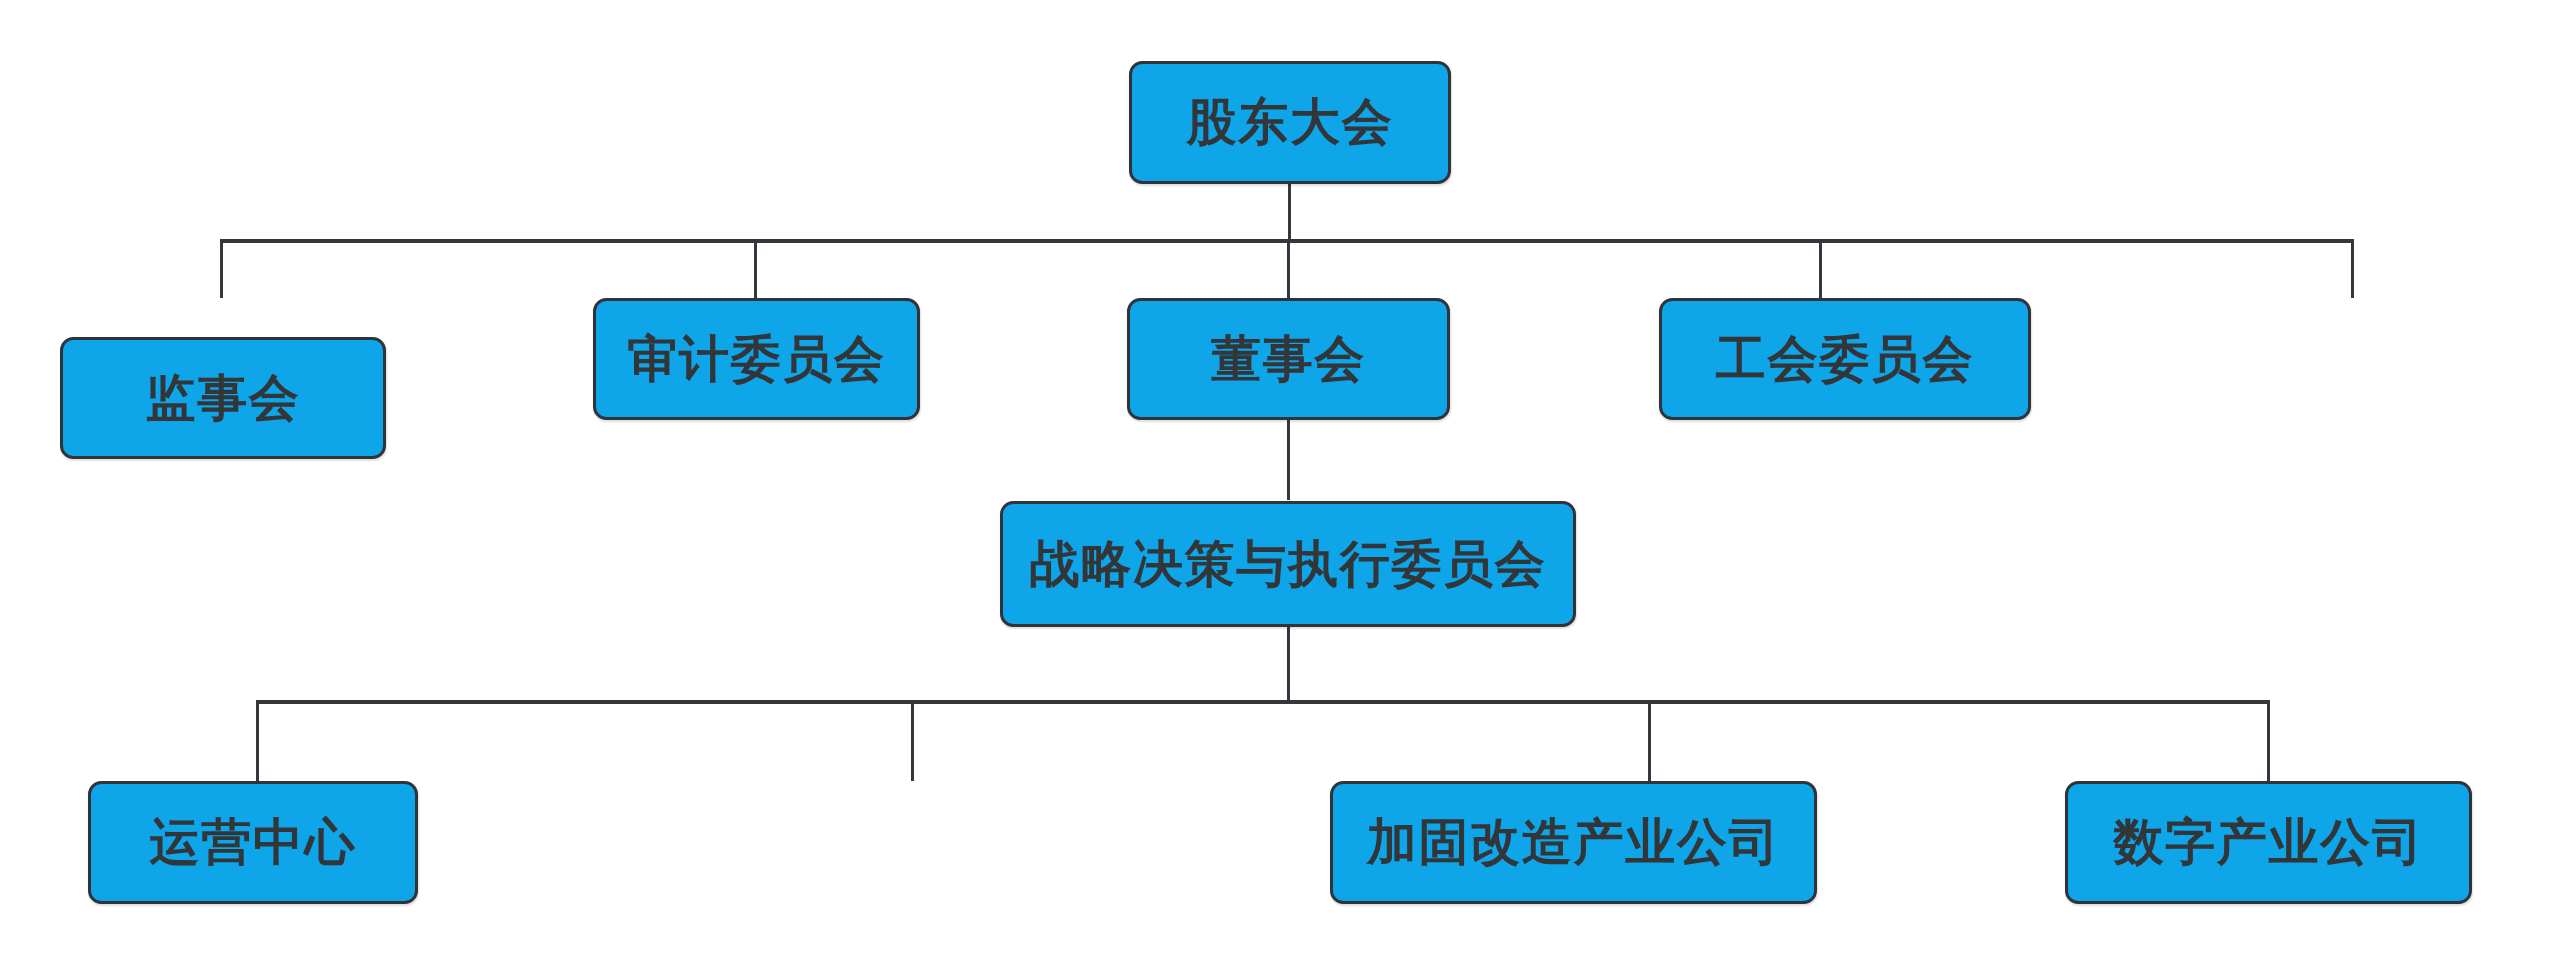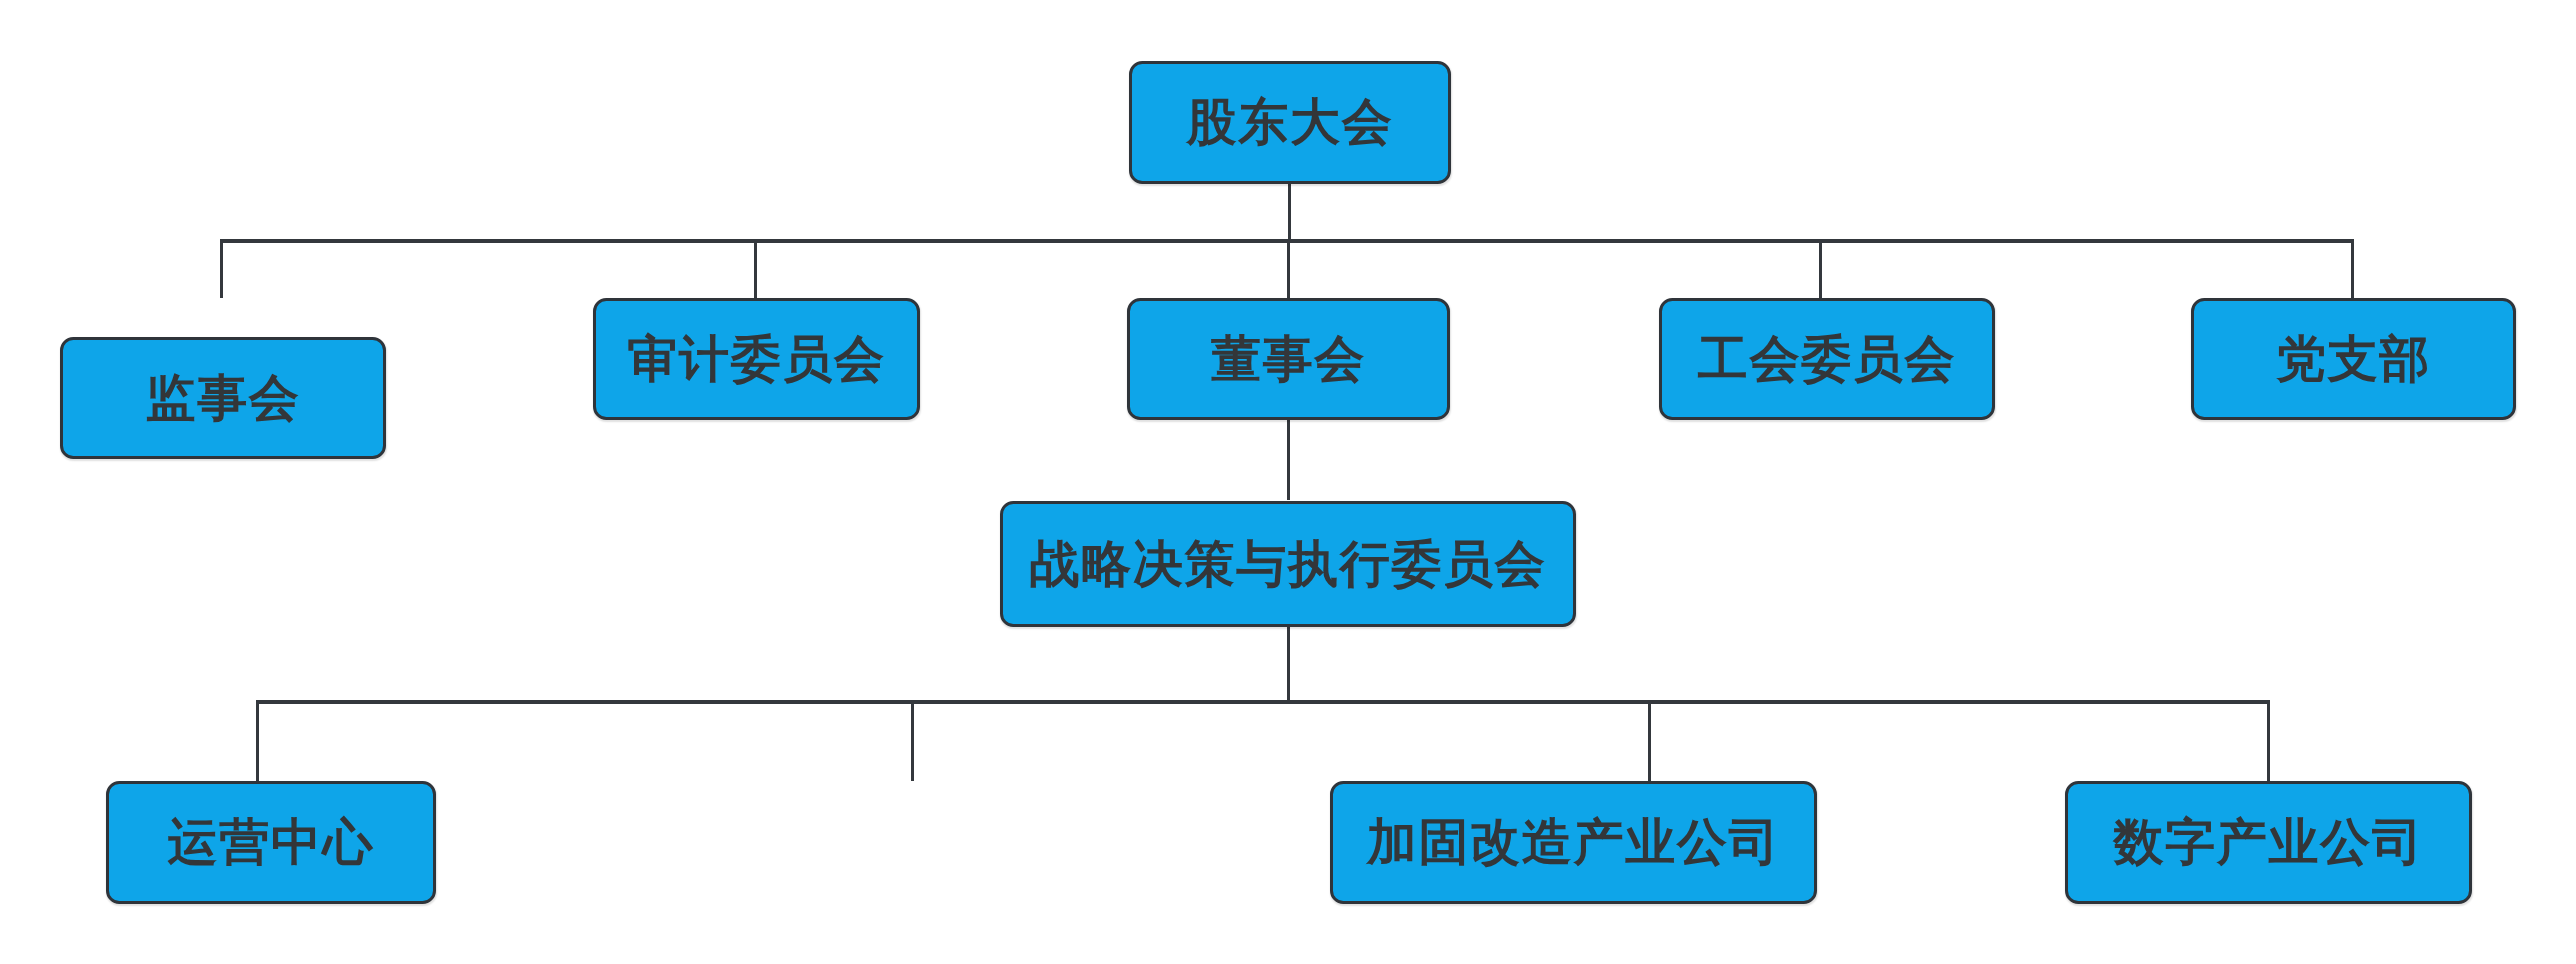--- a/index.html
+++ b/index.html
@@ -60,23 +60,22 @@
   <div class="line v" style="left:256px;  top:702px; height:79px;"></div>
   <div class="line v" style="left:911px; top:702px; height:79px;"></div>
   <div class="line v" style="left:1648px; top:702px; height:79px;"></div>
   <div class="line v" style="left:2267px; top:702px; height:79px;"></div>
 
   <div class="node" style="left:1129px; top:61px; width:322px; height:123px;">股东大会</div>
 
   <div class="node" style="left:60px; top:298px; width:326px; height:122px;margin-top:39px;">监事会</div>
   <div class="node" style="left:593px; top:298px; width:327px; height:122px;">审计委员会</div>
   <div class="node" style="left:1127px; top:298px; width:323px; height:122px;">董事会</div>
-  <div class="node" style="left:1659px; top:298px; width:336px; height:122px;">工会委员会</div>
-  <div class="node" style="left:2191px; top:298px; width:325px; height:122px;">党支部</div>
+  <div class="node" style="left:1659px; top:298px; width:372px; height:122px;">工会委员会</div>
 
   <div class="node" style="left:1000px; top:501px; width:576px; height:126px;">战略决策与执行委员会</div>
 
-  <div class="node" style="left:106px; top:781px; width:330px; height:123px;text-align:center;">运营中心</div>
+  <div class="node" style="left:88px; top:781px; width:330px; height:123px;text-align:center;">运营中心</div>
   <div class="node" style="left:1330px; top:781px; width:487px; height:123px;">加固改造产业公司</div>
   <div class="node" style="left:2065px; top:781px; width:407px; height:123px;">数字产业公司</div>
 
 </div>
 
 
 </body></html>

